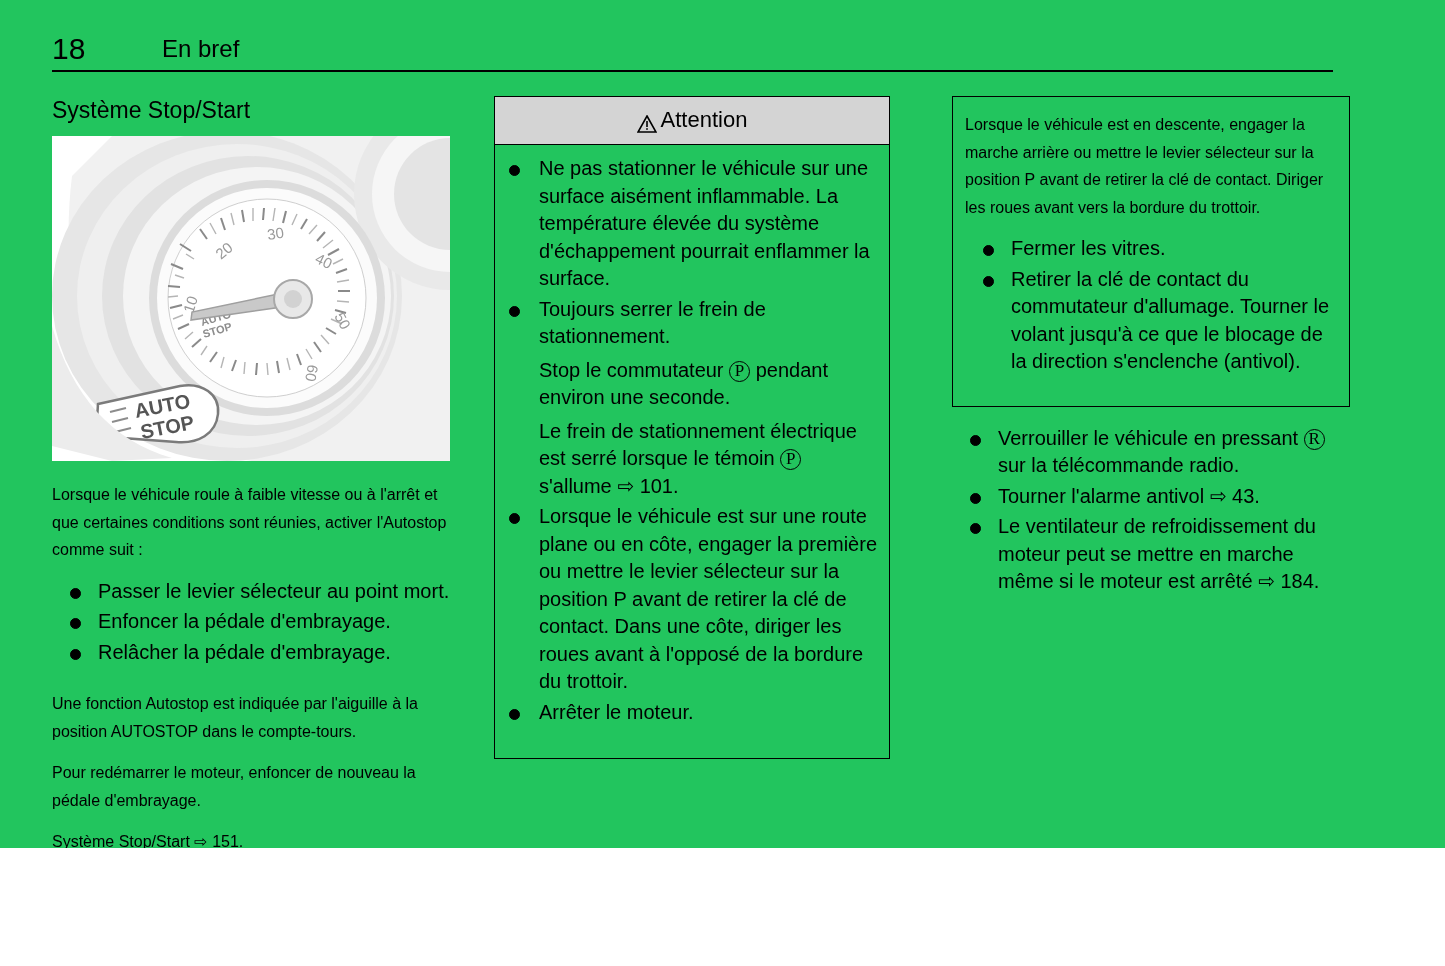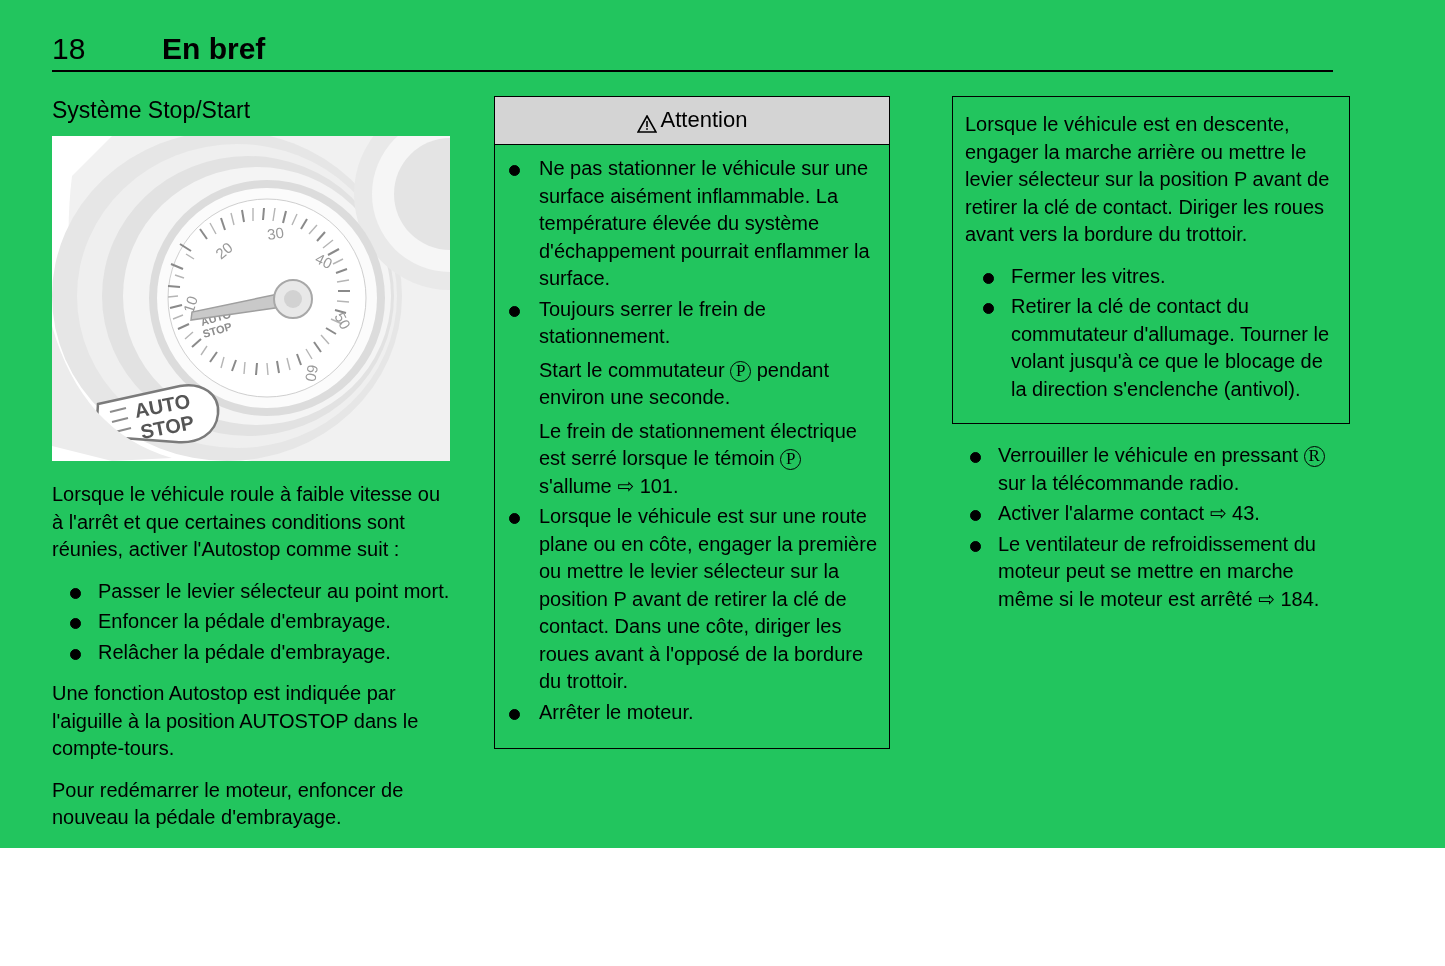--- a/index.html
+++ b/index.html
@@ -30,23 +30,22 @@
     padding-bottom: 4px;
     display: flex;
     align-items: flex-end;
   }
   .page-number {
     font-size: 30px;
     line-height: 34px;
     width: 110px;
   }
   .header-title {
-    font-size: 30px;
+    font-size: 24px;
     line-height: 34px;
-    font-weight: bold;
   }
   
   .columns {
     position: absolute;
     left: 52px;
     top: 96px;
     width: 1290px;
     height: 830px;
     display: flex;
   }
@@ -70,28 +69,28 @@
     margin: 0 0 12px 0;
     line-height: 28px;
   }
   h2.sec-title-big {
     font-size: 27px;
     font-weight: bold;
     margin: 0 0 14px 0;
     line-height: 32px;
   }
   p.body {
-    font-size: 20px;
+    font-size: 16px;
     line-height: 27.5px;
     margin: 0 0 14px 0;
   }
 
   ul.bullets {
     list-style: none;
-    margin: 0 0 14px 0;
+    margin: 0 0 24px 0;
     padding: 0;
   }
   ul.bullets li {
     position: relative;
     font-size: 20px;
     line-height: 27.5px;
     padding-left: 46px;
     margin-bottom: 3px;
   }
   ul.bullets li:before {
@@ -333,21 +332,21 @@
               <rect x="9.2" y="13.2" width="1.6" height="1.6" fill="#000"></rect>
             </svg>
           </span>
           <span>Attention</span>
         </div>
         <div class="attention-body">
           <ul class="bullets">
             <li>Ne pas stationner le véhicule sur une surface aisément inflammable. La température élevée du système d'échappement pourrait enflammer la surface.</li>
             <li>
               <span>Toujours serrer le frein de stationnement.</span>
-              <span class="sub"><span>Start le commutateur</span> <span class="sym">P</span> <span>pendant environ une seconde.</span></span>
+              <span class="sub"><span>Stop le commutateur</span> <span class="sym">P</span> <span>pendant environ une seconde.</span></span>
               <span class="sub"><span>Le frein de stationnement électrique est serré lorsque le témoin</span> <span class="sym">P</span> <span>s'allume</span> <span class="arrow-ref">⇨</span> <span>101.</span></span>
             </li>
             <li>Lorsque le véhicule est sur une route plane ou en côte, engager la première ou mettre le levier sélecteur sur la position P avant de retirer la clé de contact. Dans une côte, diriger les roues avant à l'opposé de la bordure du trottoir.</li>
             <li>Arrêter le moteur.</li>
           </ul>
         </div>
       </div>
     </div>
 
     <div class="col-div"></div>
@@ -363,21 +362,21 @@
         </ul>
       </div>
 
       <ul class="bullets">
         <li>
           <span>Verrouiller le véhicule en pressant</span>
           <span class="sym">R</span>
           <span>sur la télécommande radio.</span>
         </li>
         <li>
-          <span>Activer l'alarme contact</span>
+          <span>Tourner l'alarme antivol</span>
           <span class="arrow-ref">⇨</span>
           <span>43.</span>
         </li>
         <li>
           <span>Le ventilateur de refroidissement du moteur peut se mettre en marche même si le moteur est arrêté</span>
           <span class="arrow-ref">⇨</span>
           <span>184.</span>
         </li>
       </ul>
     </div>

